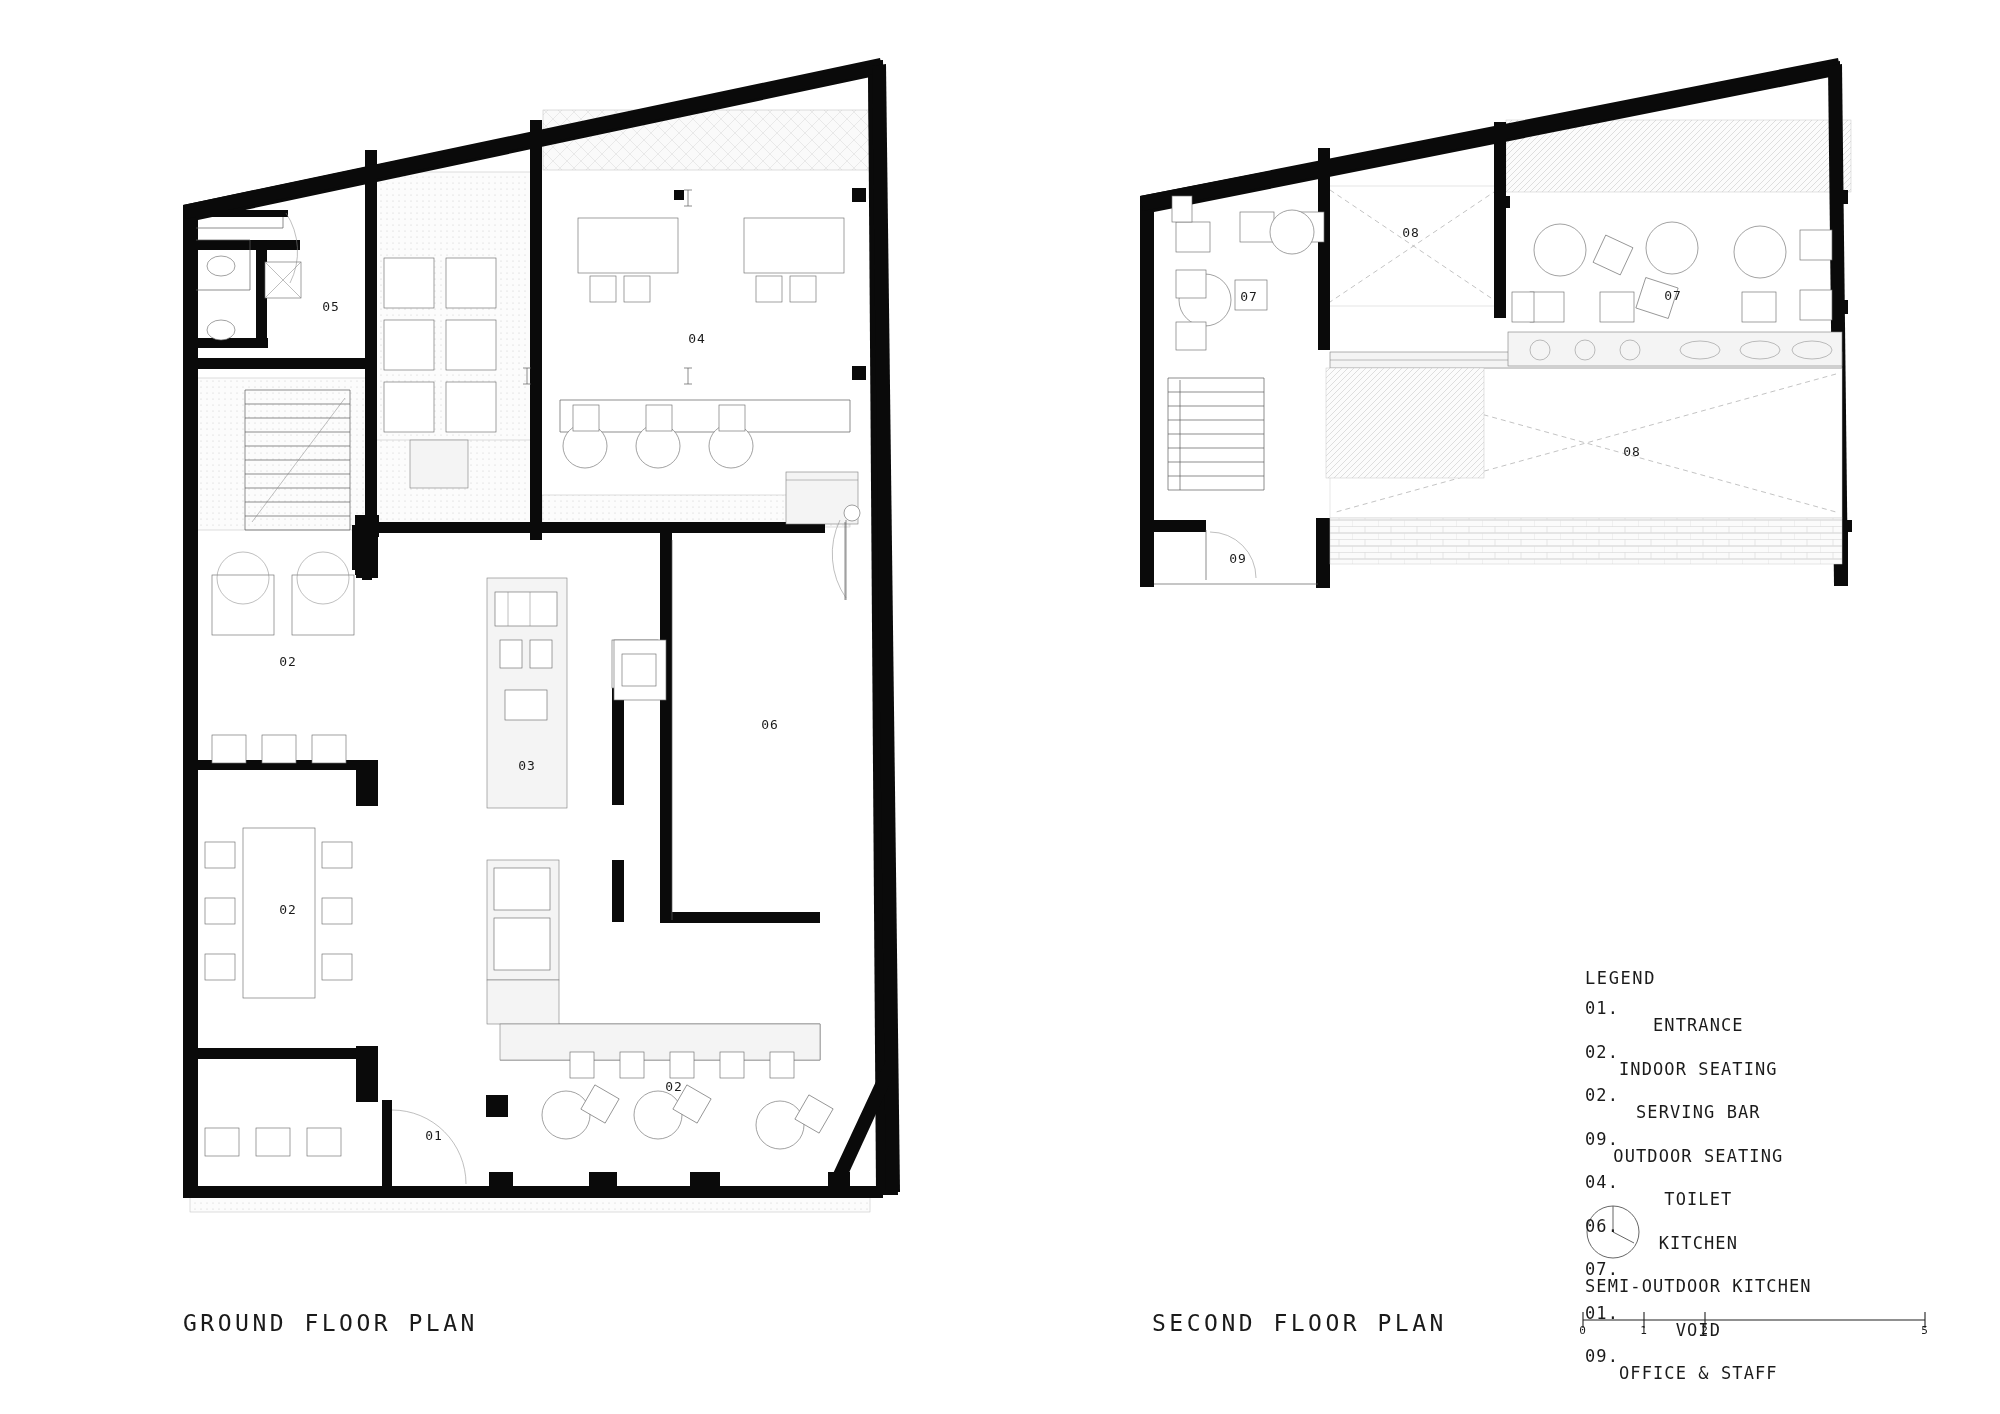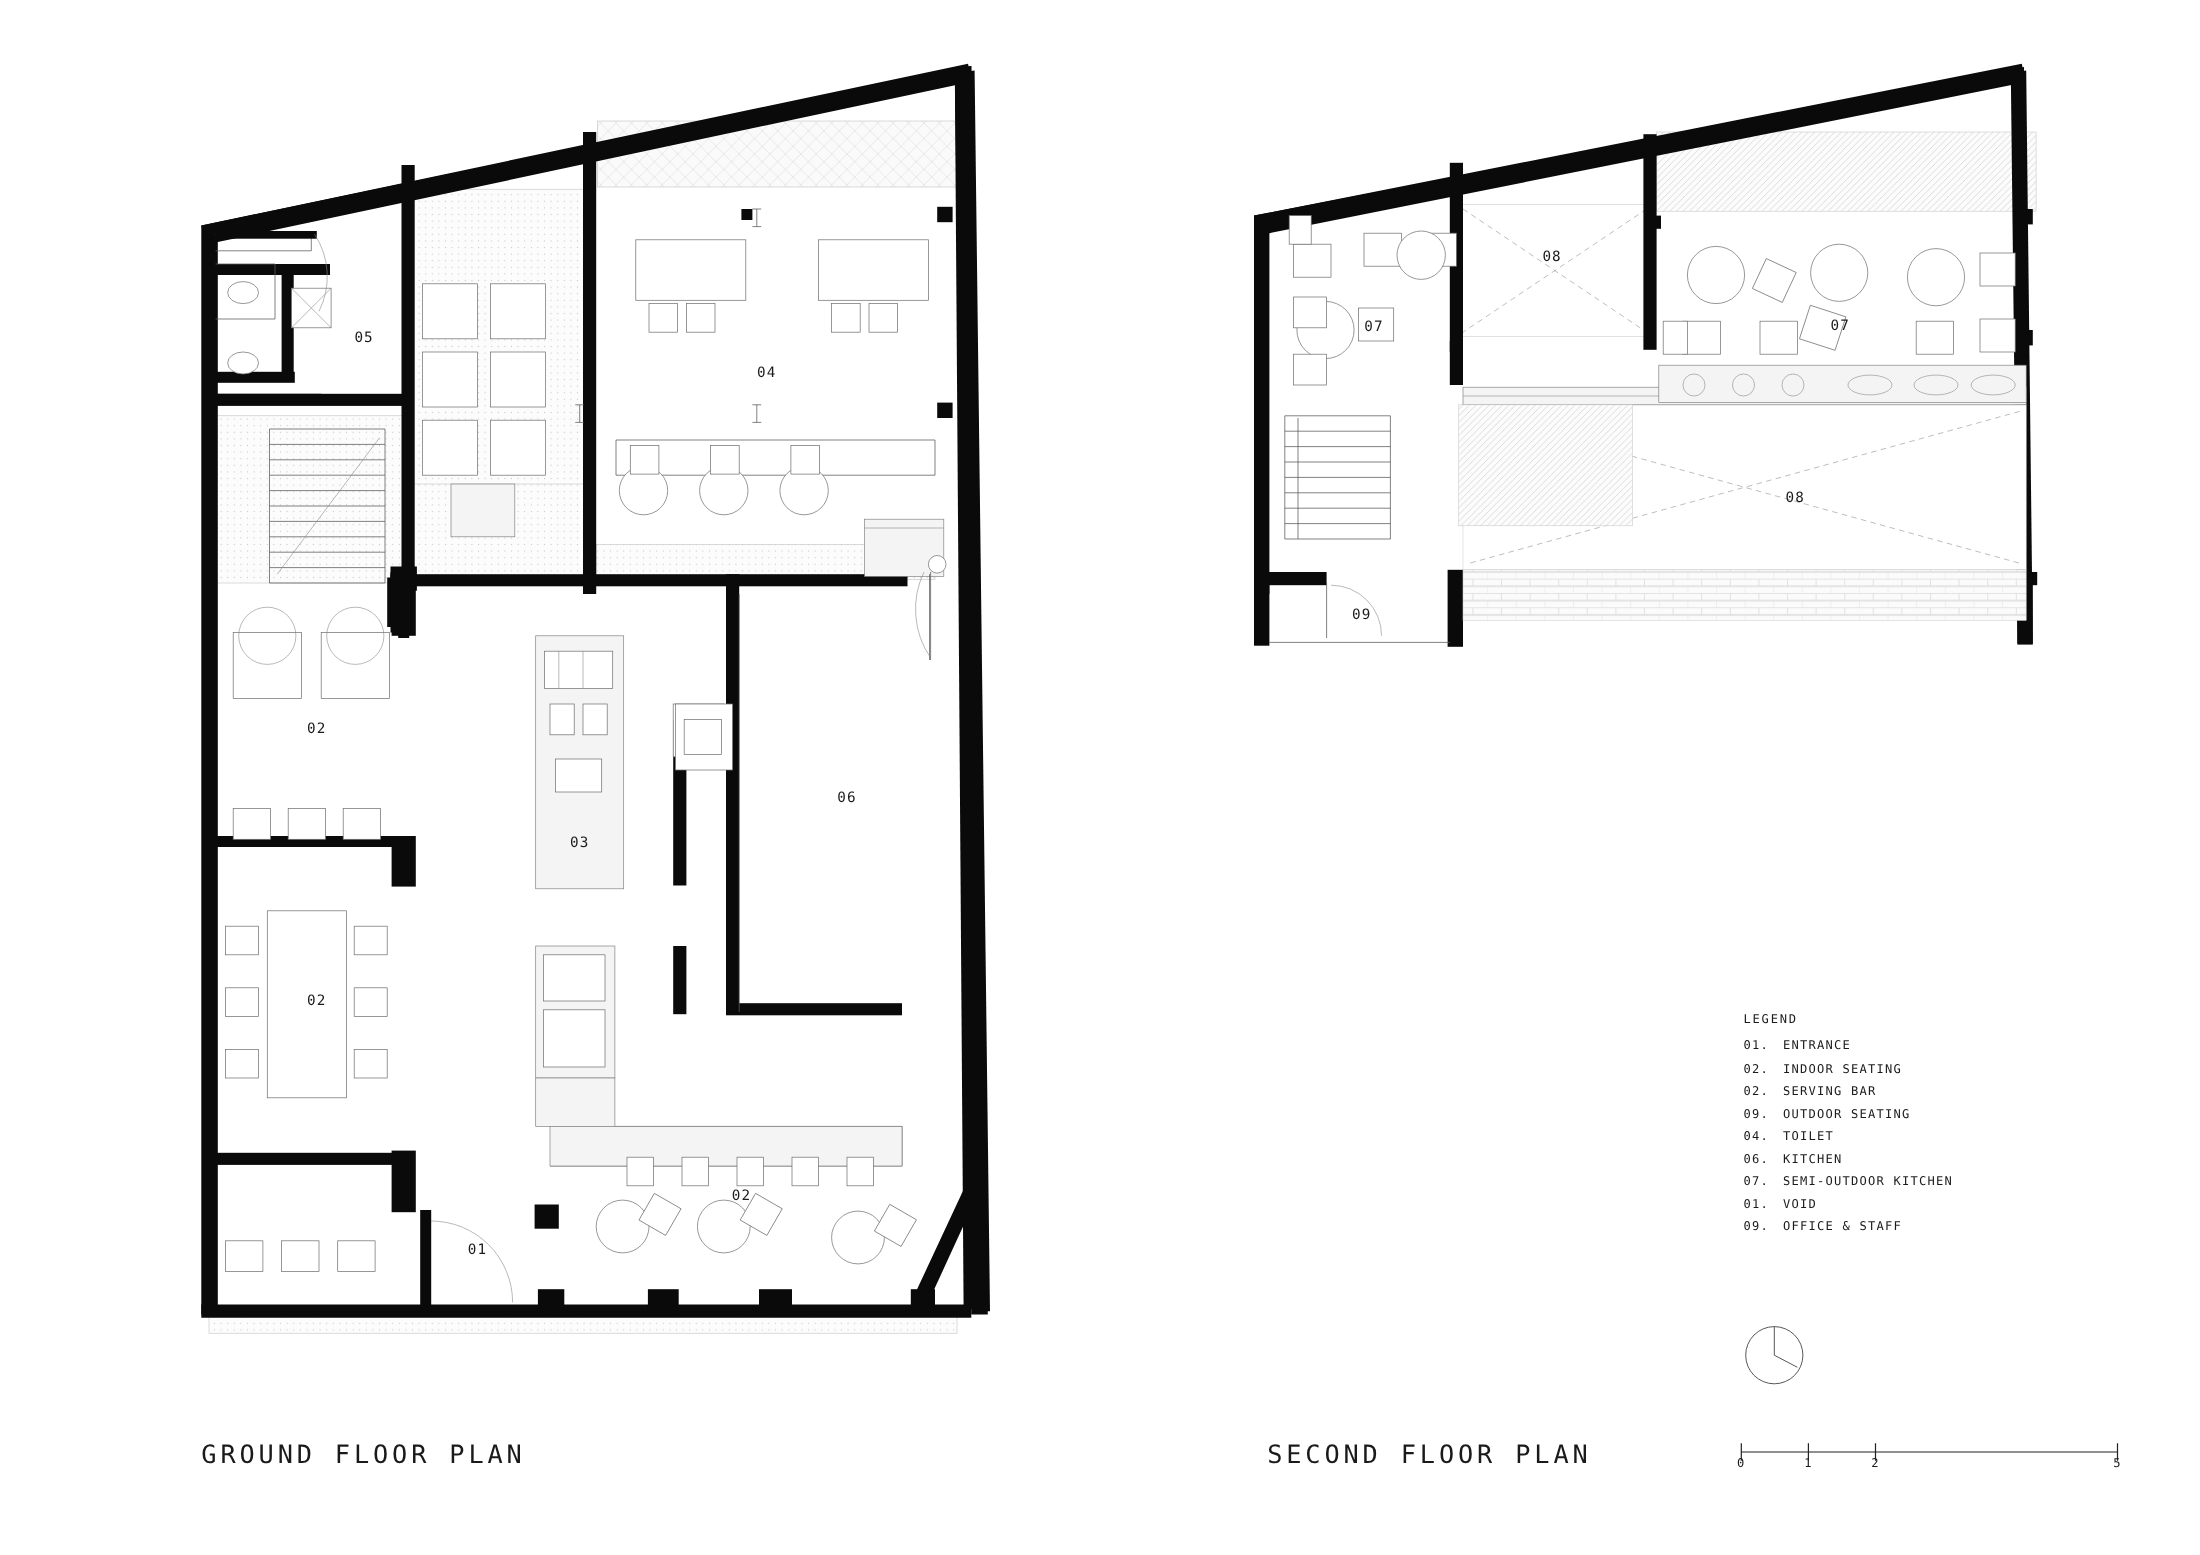--- a/index.html
+++ b/index.html
@@ -32,34 +32,35 @@
     letter-spacing: 3.5px;
     color: #1a1a1a;
     white-space: nowrap;
   }
   #ground-title { left: 183px; top: 1310px; }
   #second-title { left: 1152px; top: 1310px; text-align: right; }
 
   .legend {
     position: absolute;
     left: 1585px;
-    top: 920px;
+    top: 968px;
     font-family: "DejaVu Sans Mono", monospace;
-    font-size: 11px;
+    font-size: 17px;
     letter-spacing: 1.1px;
     color: #1b1b1b;
   }
   .legend-title {
     margin-bottom: 12px;
     letter-spacing: 1.6px;
   }
   .legend-row {
     display: flex;
     margin-bottom: 9.5px;
     line-height: 1;
+    flex-direction: column;
   }
   .legend-num { width: 36px; }
   .legend-label { white-space: nowrap; text-align: center; }
 
   .scalebar {
     position: absolute;
     left: 1583px;
     top: 1318px;
     width: 342px;
   }

